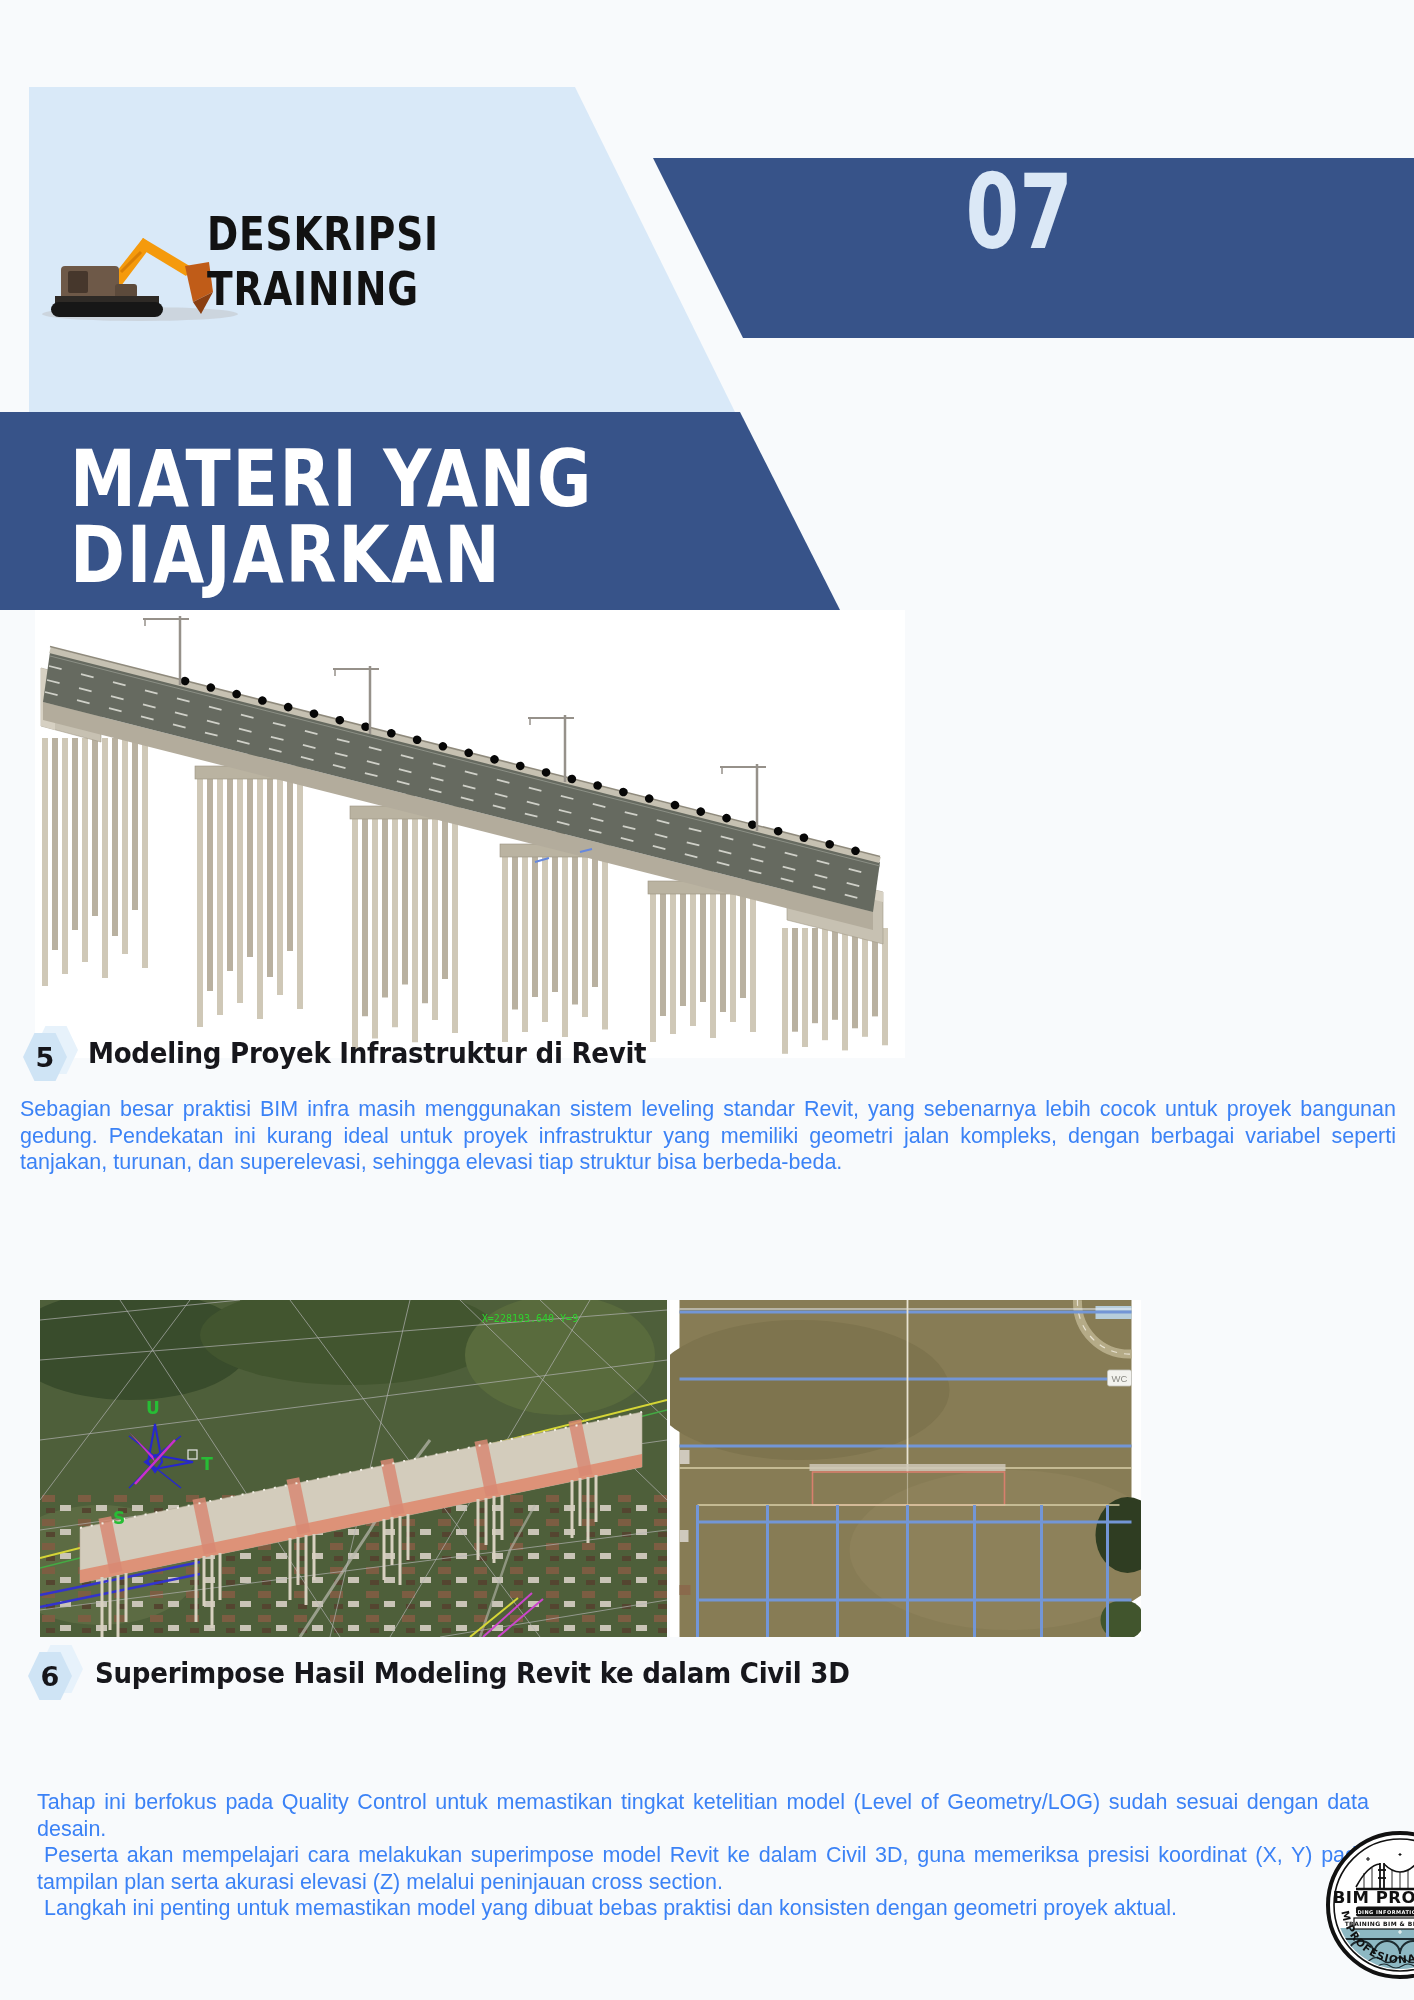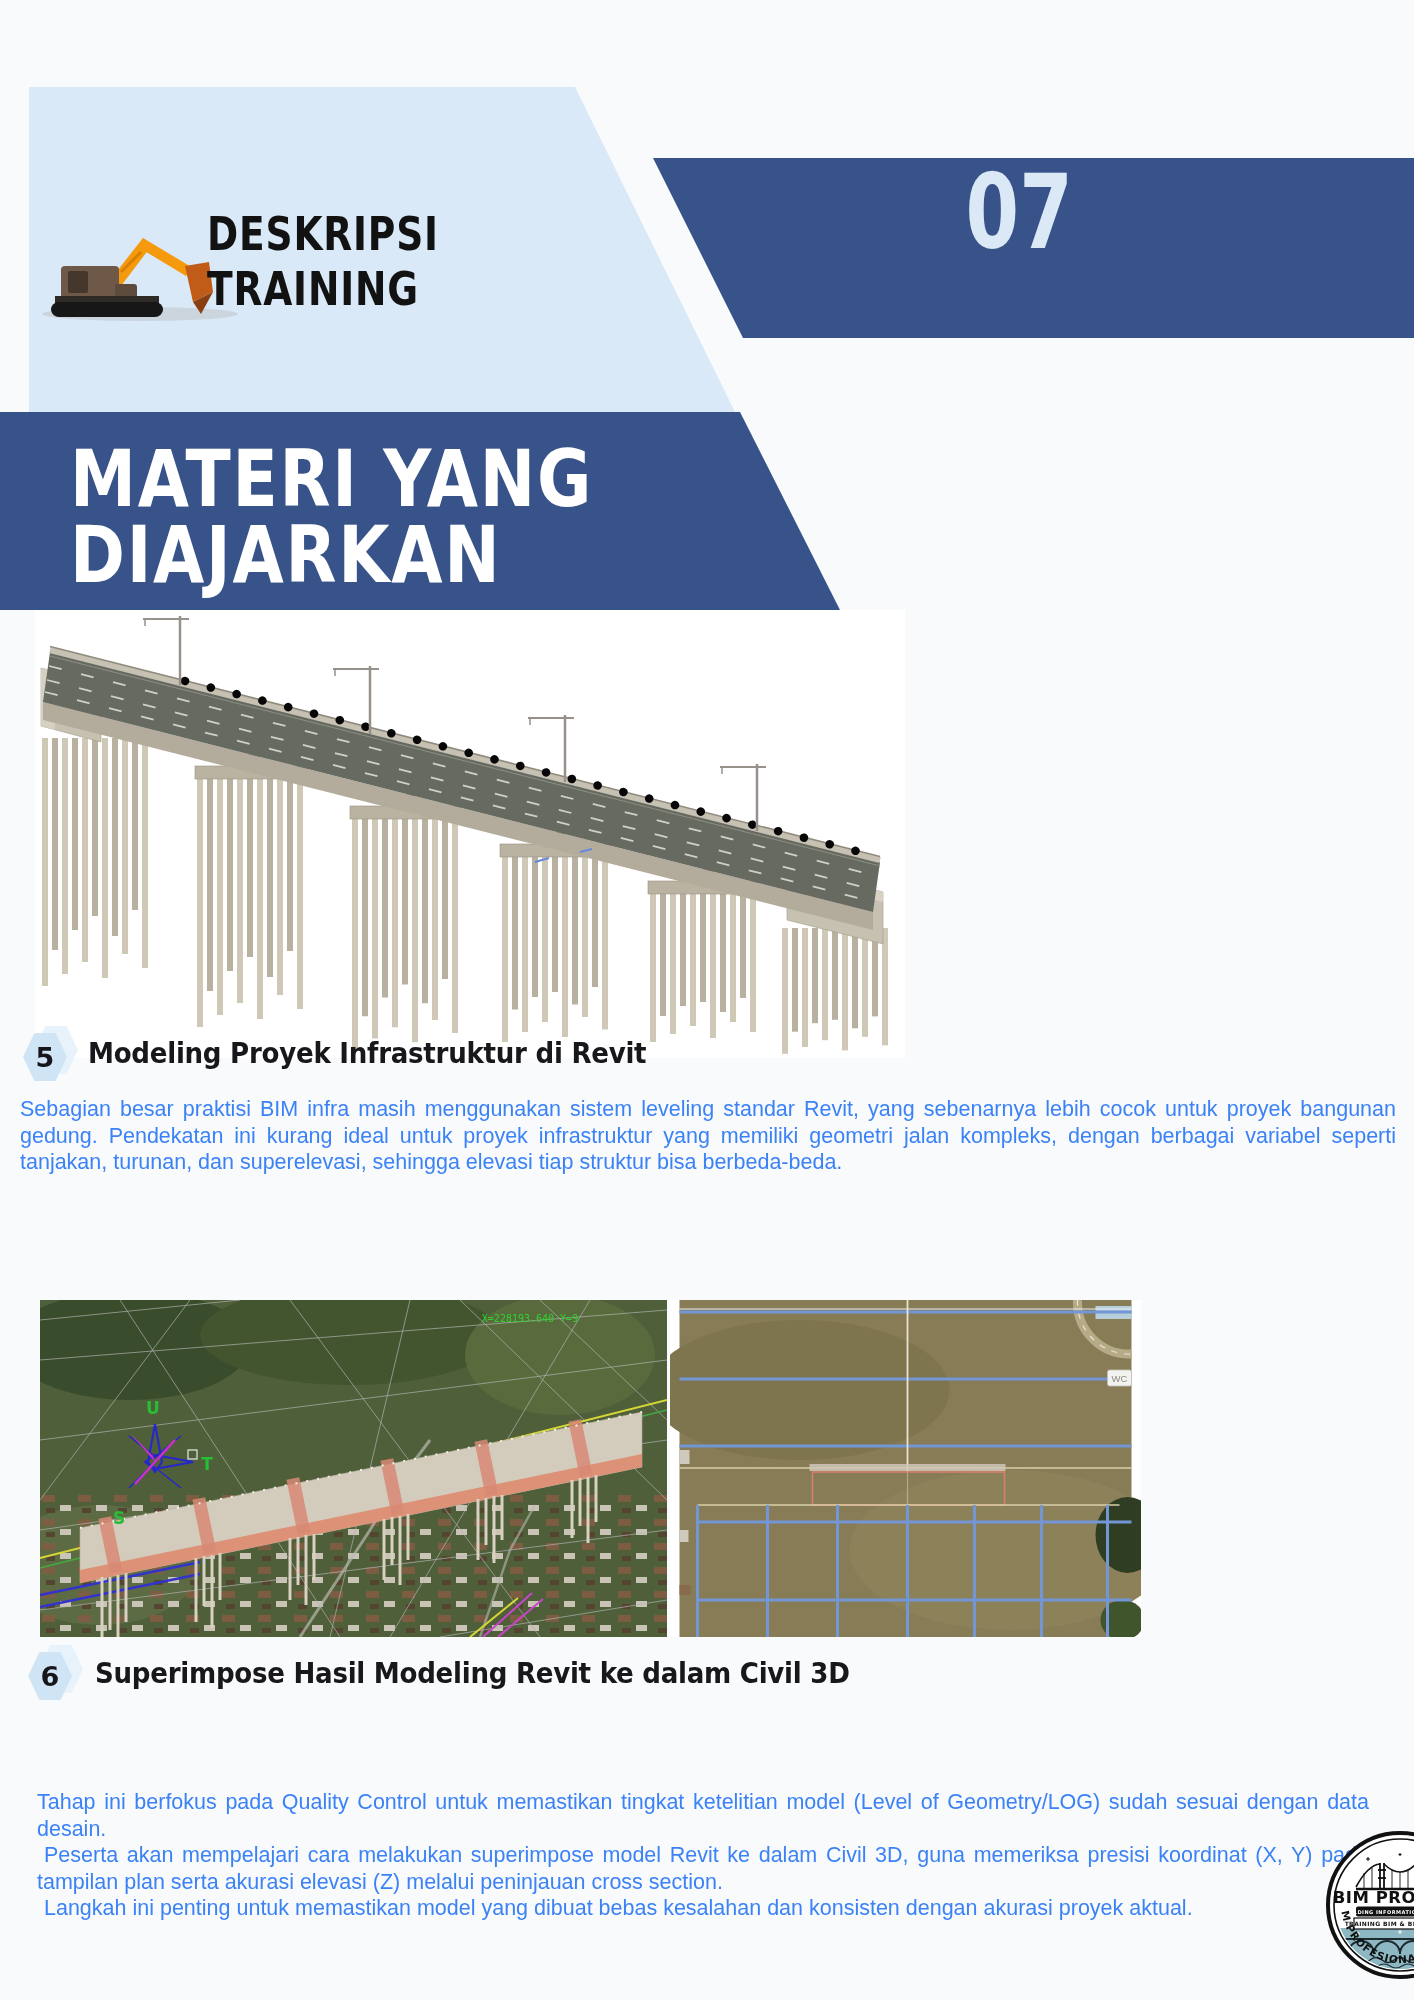--- a/index.html
+++ b/index.html
@@ -354,21 +354,21 @@
     <div class="hex back"></div>
     <div class="hex front">
       <span class="n">6</span>
     </div>
   </div>
   <div class="sec-title" style="left:95px;top:1656px;">Superimpose Hasil Modeling Revit ke dalam Civil 3D</div>
 
   <div class="body-block blk6">
     <p>Tahap ini berfokus pada Quality Control untuk memastikan tingkat ketelitian model (Level of Geometry/LOG) sudah sesuai dengan data desain.</p>
     <p class="cont">Peserta akan mempelajari cara melakukan superimpose model Revit ke dalam Civil 3D, guna memeriksa presisi koordinat (X, Y) pada tampilan plan serta akurasi elevasi (Z) melalui peninjauan cross section.</p>
-    <p class="cont">Langkah ini penting untuk memastikan model yang dibuat bebas kesalahan dan konsisten dengan akurasi proyek aktual.</p>
+    <p class="cont">Langkah ini penting untuk memastikan model yang dibuat bebas praktisi dan konsisten dengan geometri proyek aktual.</p>
   </div>
 
   <div class="logo">
     <svg viewBox="0 0 152 156">
       <defs>
         <clipPath id="logoclip">
             <circle cx="76" cy="78" r="64"></circle>
           </clipPath>
         <path id="arcpath" d="M18,88 A59,59 0 0 0 134,88" fill="none"></path>
       </defs>

